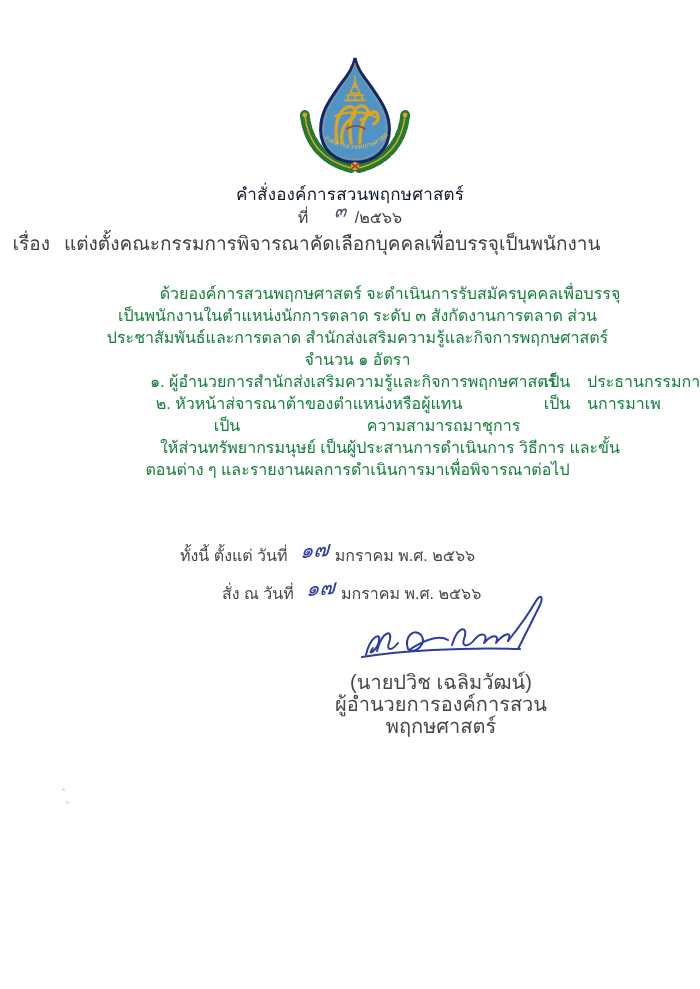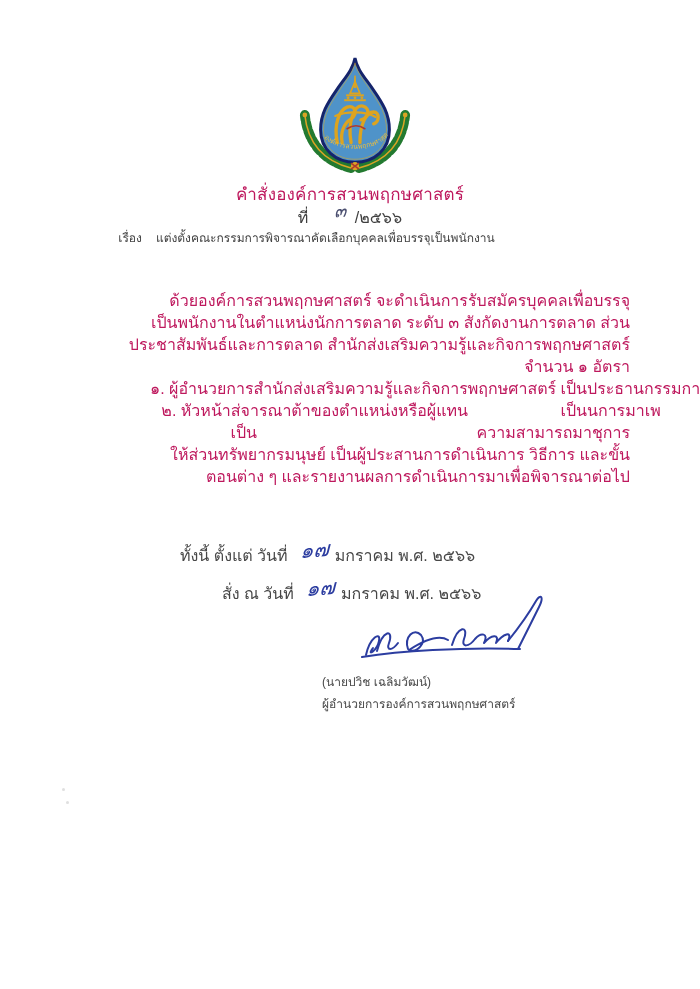--- a/index.html
+++ b/index.html
@@ -9,33 +9,33 @@
     background:#ffffff;
     font-family:"Liberation Sans","DejaVu Sans",sans-serif;
     color:#474747;
     overflow:hidden;
   }
   
   .emblem{position:absolute;left:291px;top:54px;width:128px;height:120px;}
   
   .doc-title{
     position:absolute;top:184px;left:0;width:700px;
-    text-align:center;font-size:17px;line-height:21px;color:#be185d;
+    text-align:center;font-size:17px;line-height:21px;color:#0f172a;
     letter-spacing:0.2px;
   }
   .order-line{
     position:absolute;top:205px;left:0;width:700px;height:26px;
     display:flex;justify-content:center;align-items:flex-start;
     font-size:16px;color:#3f3f3f;
   }
   .order-line .gap1{width:26px;}
   .order-line .gap2{width:8px;}
   .subject-line{
     position:absolute;top:228px;left:0;width:613px;
-    text-align:center;font-size:12px;color:#3f3f3f;
+    text-align:center;font-size:19px;color:#3f3f3f;
   }
   .subject-line .subject-label{margin-right:14px;}
   
   .hw{
     display:inline-block;
     color:#2c3da0;
     font-size:21px;
     line-height:16px;
     transform:rotate(-5deg) skewX(-6deg);
     position:relative;top:-4px;
@@ -44,40 +44,40 @@
   .hw-dark{
     display:inline-block;
     color:#4b4f70;
     font-size:18px;line-height:16px;
     transform:rotate(-4deg) skewX(-5deg);
     position:relative;top:-2px;
     font-style:italic;
   }
   
   .bodytext{
-    position:absolute;left:85px;top:290px;width:545px;
-    font-size:16px;line-height:22px;color:#be185d;
-    text-align:right;
+    position:absolute;left:85px;top:283px;width:545px;
+    font-size:16px;line-height:22px;color:#15803d;
+    text-align:center;
   }
   .para{margin:0;text-indent:65px;}
   .committee-row{display:flex;margin-left:65px;line-height:22px;}
   .c-name{min-width:318px;white-space:nowrap;padding-right:12px;}
   .c-as{width:60px;flex:none;margin-left:47px;}
   .c-role{flex:1;white-space:nowrap;}
   
   .date-line{position:absolute;font-size:16px;color:#474747;white-space:nowrap;}
   .date-line.effective{left:180px;top:543px;}
   .date-line.issued{left:222px;top:581px;}
   .date-line span{margin-right:6px;}
   .date-line .hw{margin:0 6px;}
   
   .signature-svg{position:absolute;left:280px;top:593px;width:280px;height:78px;}
   .signer-block{
-    position:absolute;left:322px;top:671px;width:262px;
-    text-align:left;font-size:12px;line-height:22px;color:#474747;
+    position:absolute;left:310px;top:671px;width:262px;
+    text-align:center;font-size:20px;line-height:22px;color:#474747;
   }
   .speck{position:absolute;width:3px;height:3px;border-radius:50%;background:#c9c9c9;opacity:.6;}
   .speck.s1{left:62px;top:788px;}
   .speck.s2{left:66px;top:801px;}
 </style>
 </head>
 <body>
 
 <div class="page">
 

